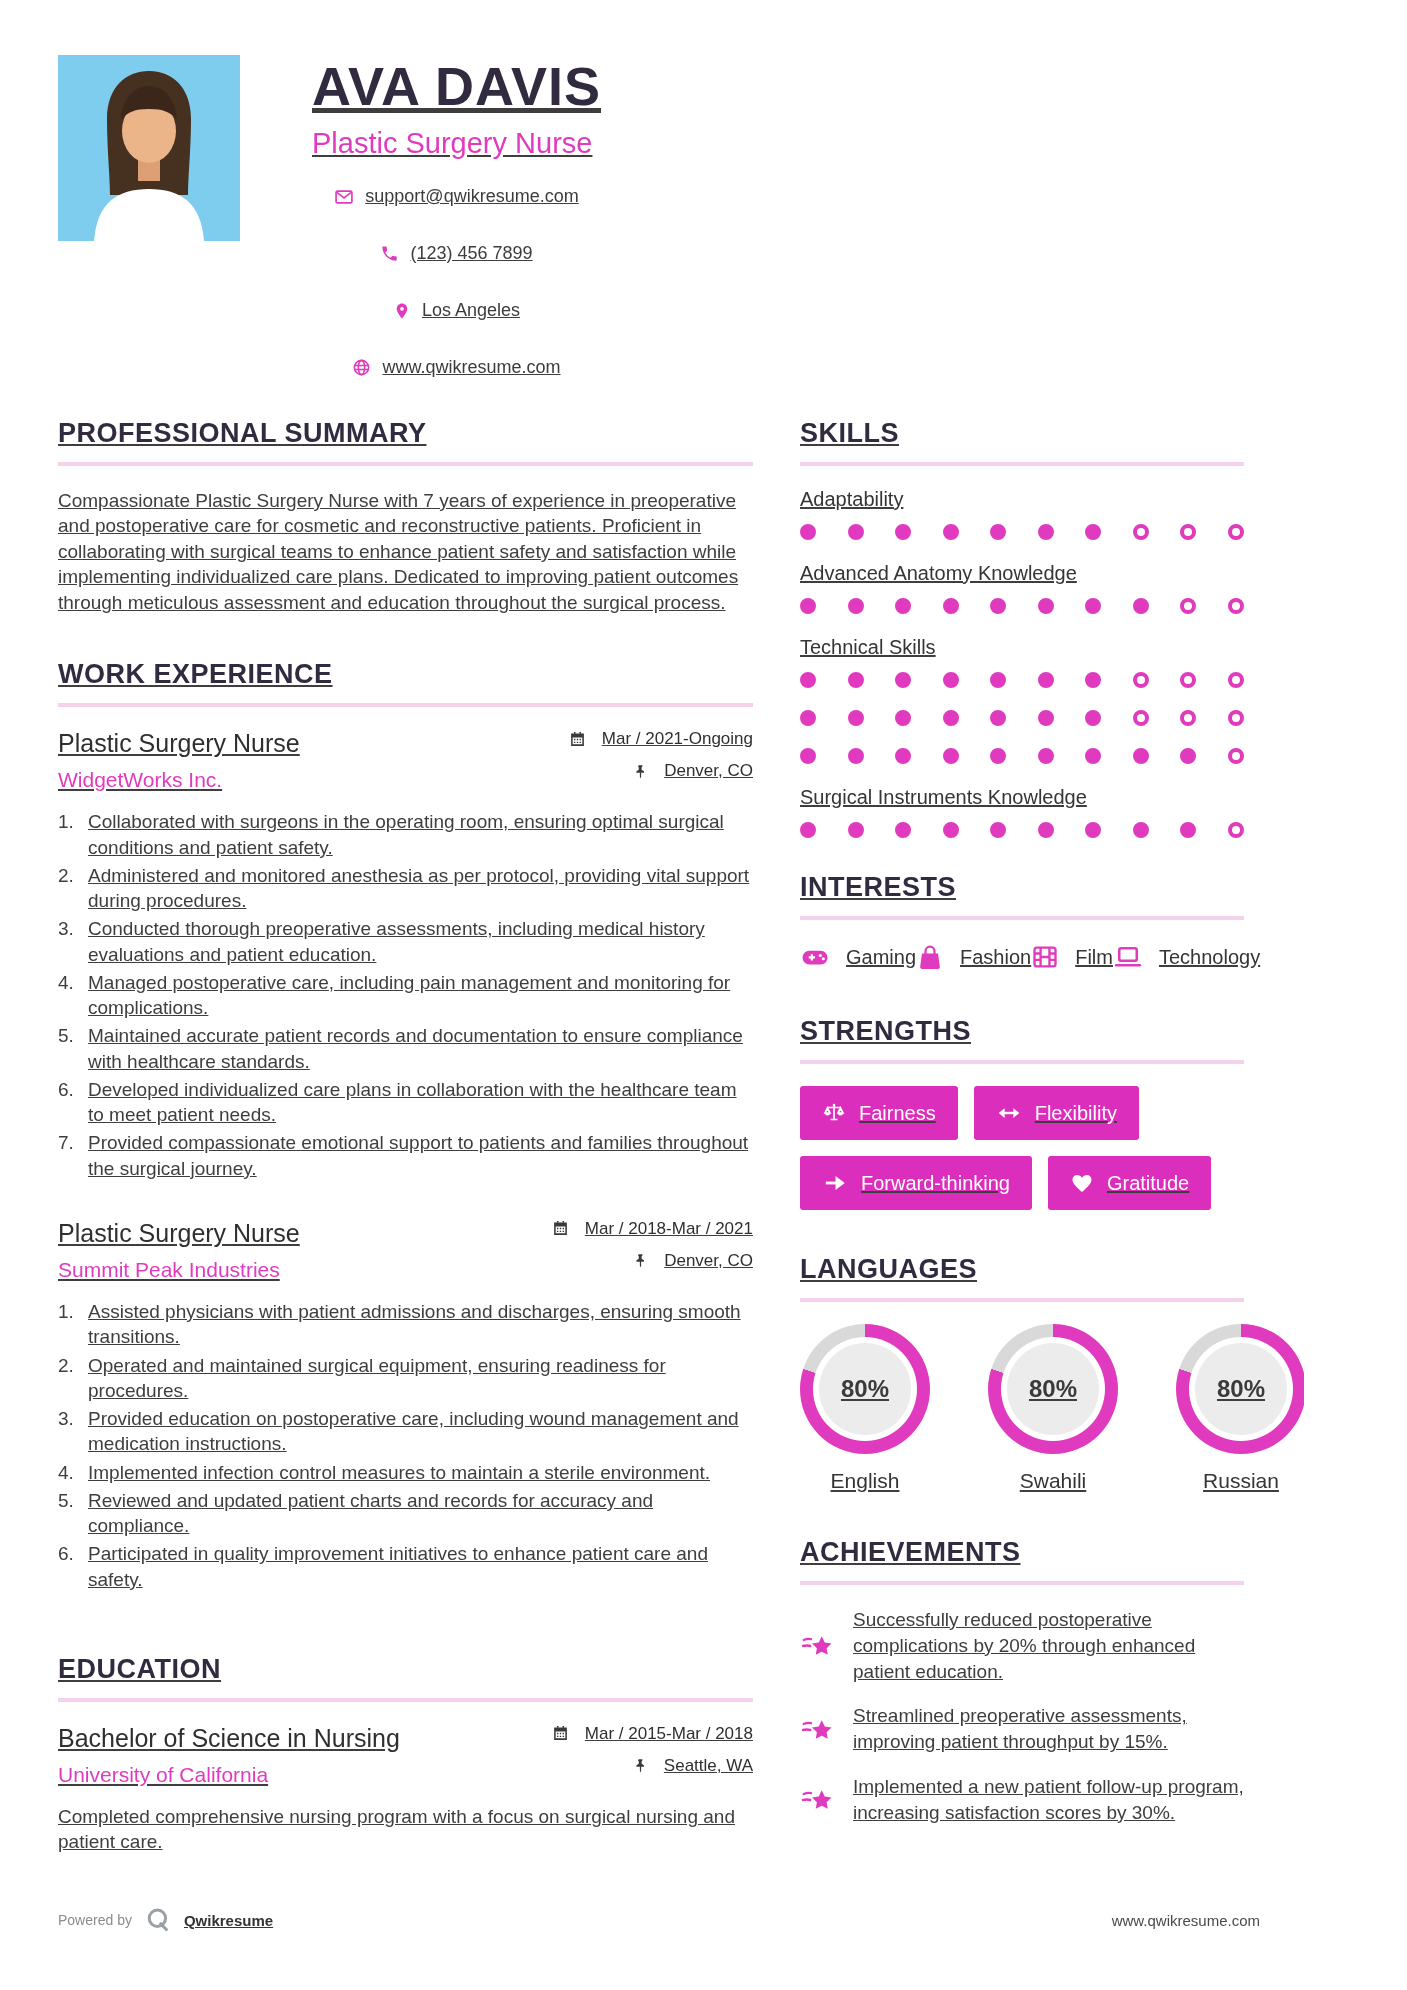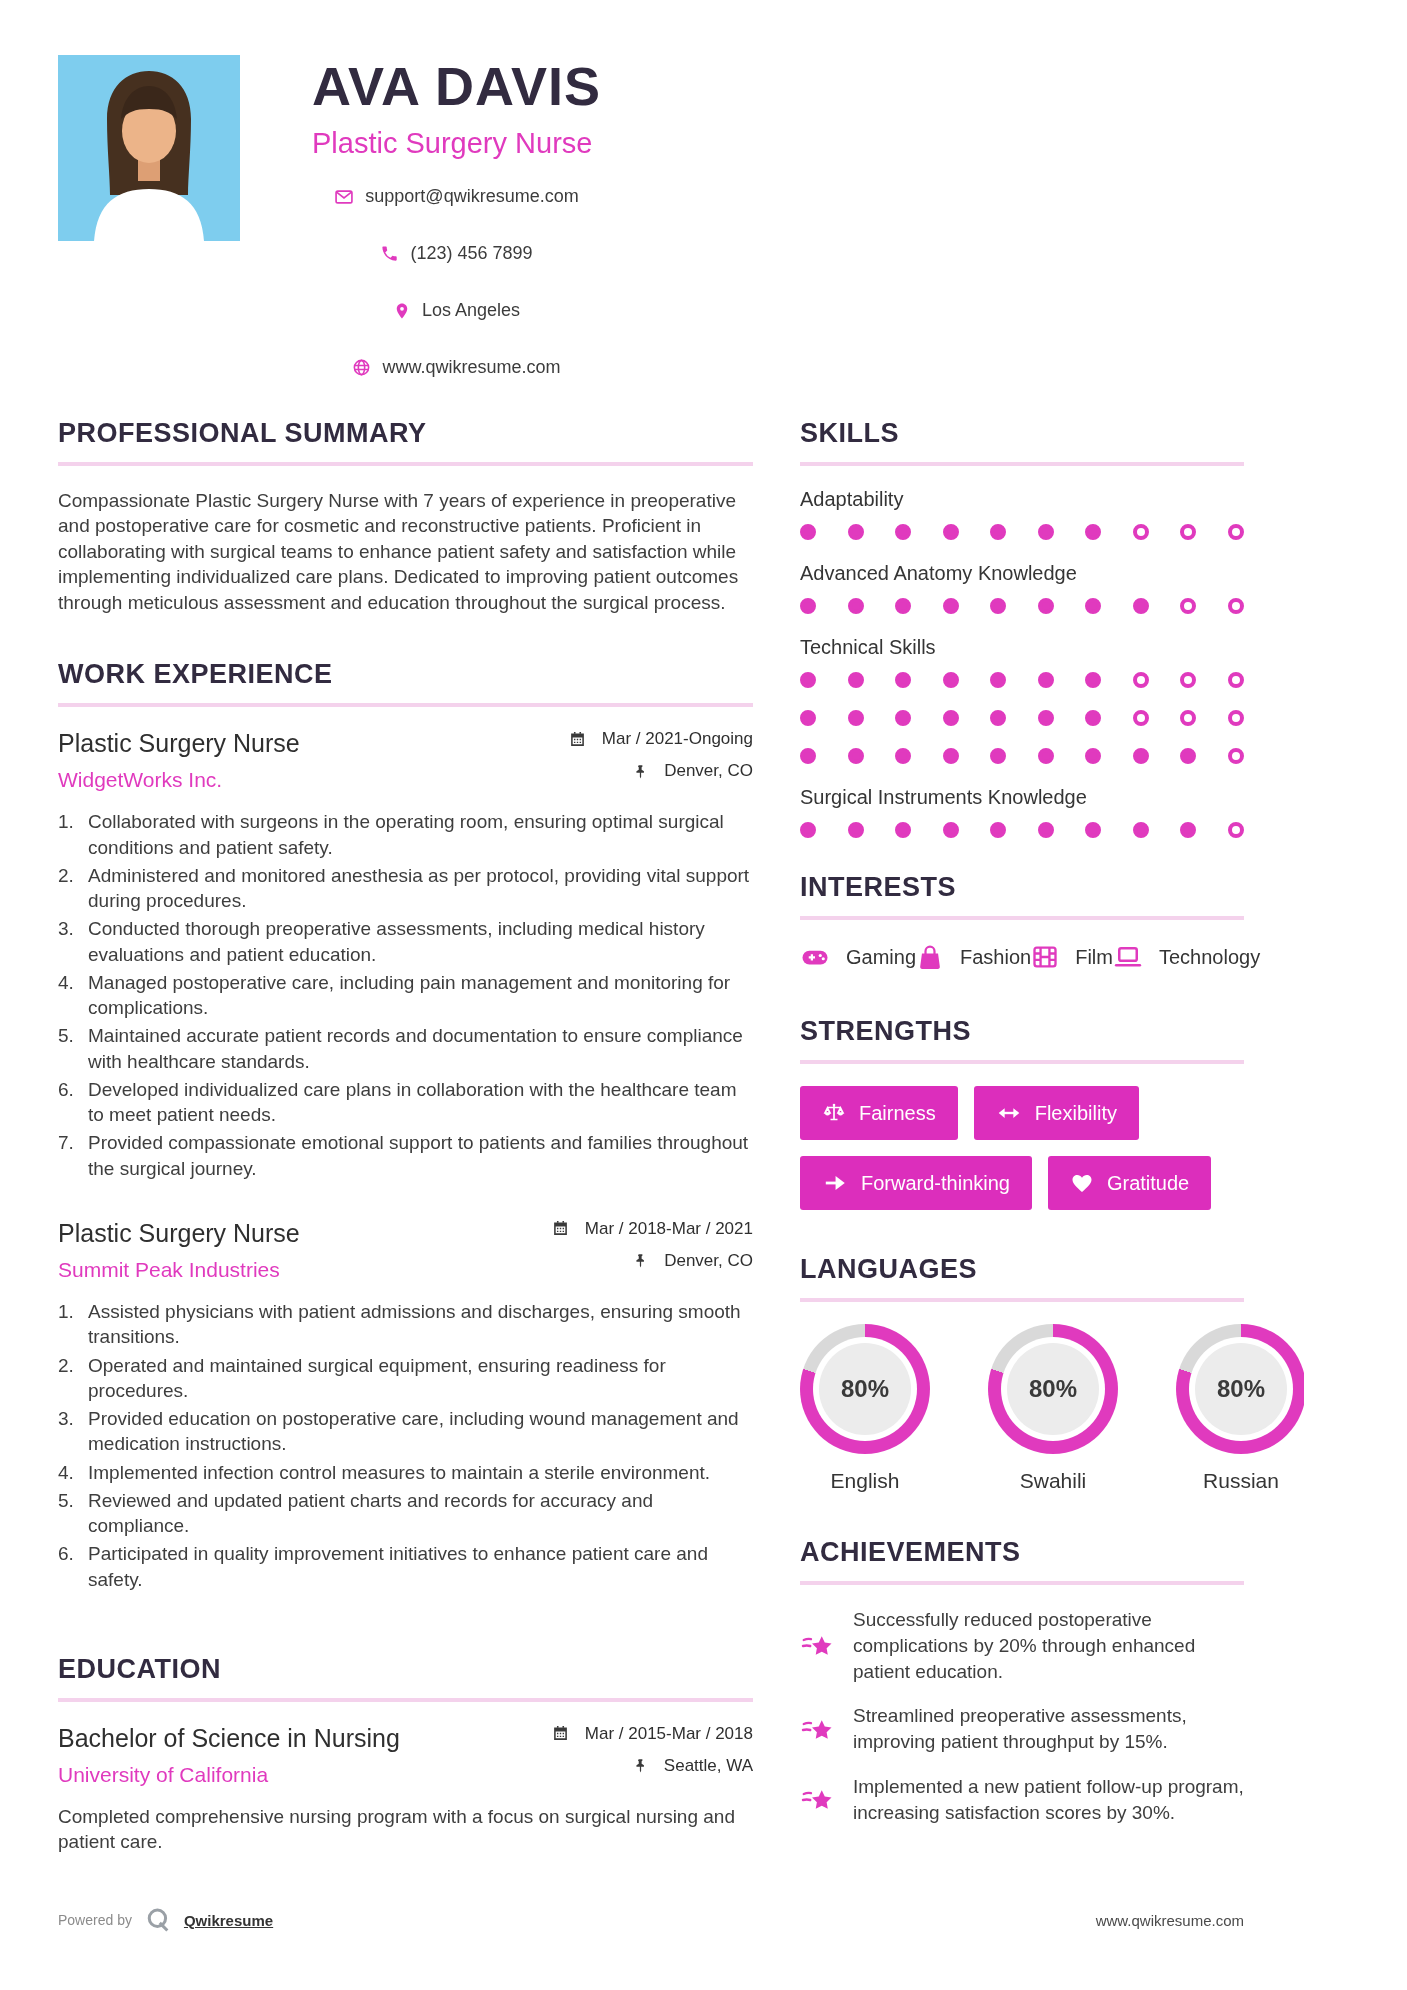--- a/index.html
+++ b/index.html
@@ -5,21 +5,21 @@
   :root{
     --accent:#E03ABE;
     --accent-deep:#DC2EBC;
     --ink:#322B40;
     --body:#3E3E3E;
     --rule:#F4D2EC;
     --track:#D9D9D9;
   }
   *{margin:0;padding:0;box-sizing:border-box;}
   body{background:#ffffff;font-family:"Liberation Sans","DejaVu Sans",sans-serif;color:var(--body);}
-  .page{width:1304px;height:1990px;background:#fff;position:relative;overflow:hidden;}
+  .page{width:1304px;height:1990px;background:#fff;position:relative;overflow:hidden;text-decoration:underline;}
 
   
   .header{display:flex;padding:55px 60px 0 58px;}
   .photo{width:182px;height:186px;flex:0 0 182px;overflow:hidden;}
   .header-info{margin-left:72px;padding-top:4px;}
   .name{font-size:54px;font-weight:700;color:var(--ink);letter-spacing:1px;line-height:1;}
   .title{font-size:29px;color:var(--accent);margin-top:14px;font-weight:400;}
   .contact{display:flex;align-items:center;gap:36px;margin-top:26px;font-size:18px;color:#3c3c3c;flex-direction:column;}
   .c-item{display:inline-flex;align-items:center;gap:11px;}
   .ic{display:inline-flex;align-items:center;justify-content:center;}
@@ -76,21 +76,21 @@
   .donut-disc{width:92px;height:92px;border-radius:50%;background:#ececec;display:flex;align-items:center;justify-content:center;}
   .donut-pct{font-size:24px;font-weight:700;color:#3a3a3a;}
   .lang-name{font-size:21px;color:#353535;margin-top:15px;}
 
   
   .ach{display:flex;gap:17px;margin-bottom:19px;}
   .ach-ic{flex:0 0 36px;padding-top:1px;}
   .ach-text{font-size:19px;line-height:1.36;color:var(--body);}
 
   
-  .footer{position:absolute;left:58px;right:60px;bottom:56px;display:flex;justify-content:space-between;align-items:center;}
+  .footer{position:absolute;left:58px;right:44px;bottom:56px;display:flex;justify-content:space-between;align-items:center;}
   .footer-left{display:flex;align-items:center;gap:12px;}
   .powered{font-size:14px;color:#8b8b8b;}
   .brand{font-size:15px;color:#333;text-decoration:underline;font-weight:700;}
   .footer-site{font-size:15px;color:#4a4a4a;}
 </style>
 </head>
 <body>
 
 <div class="page">
 

